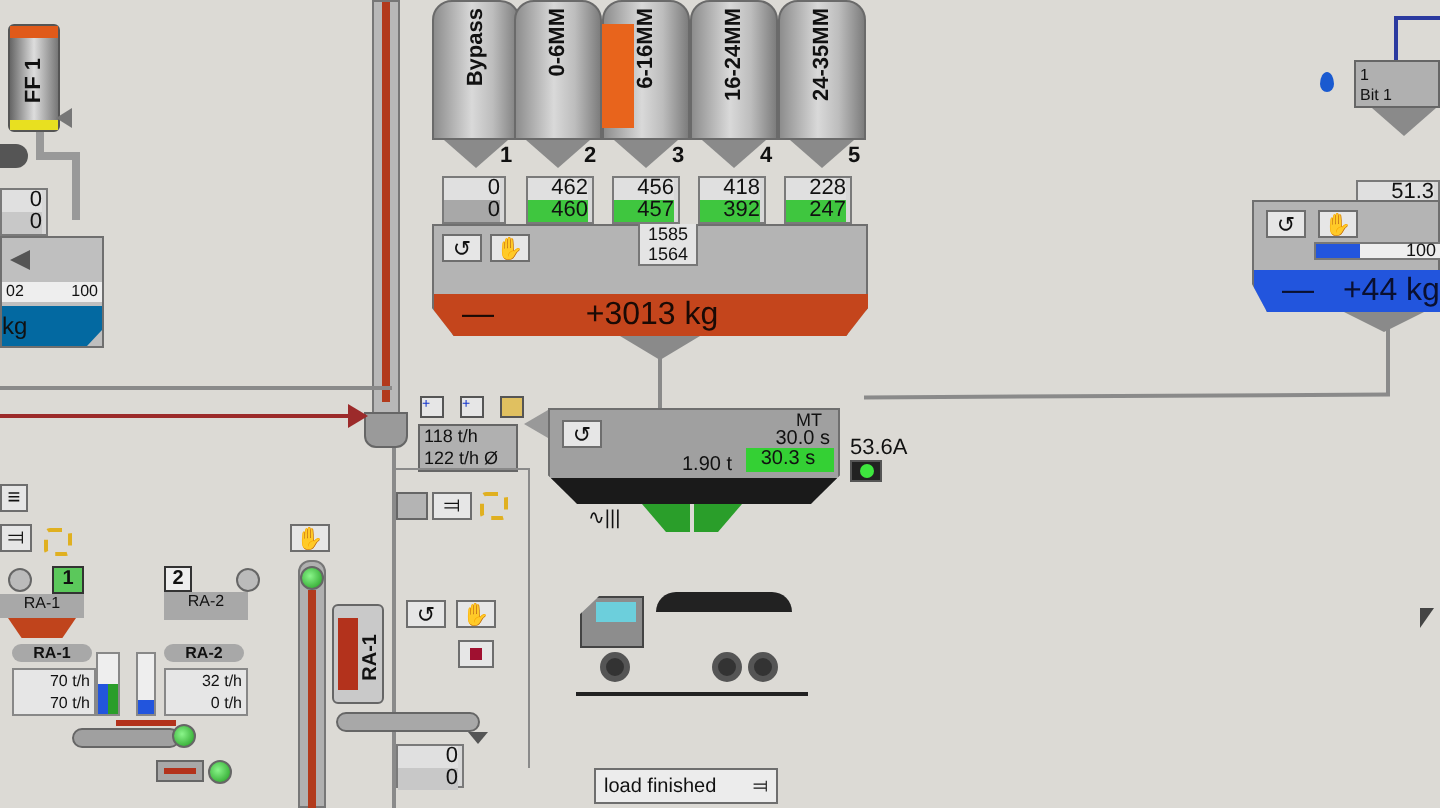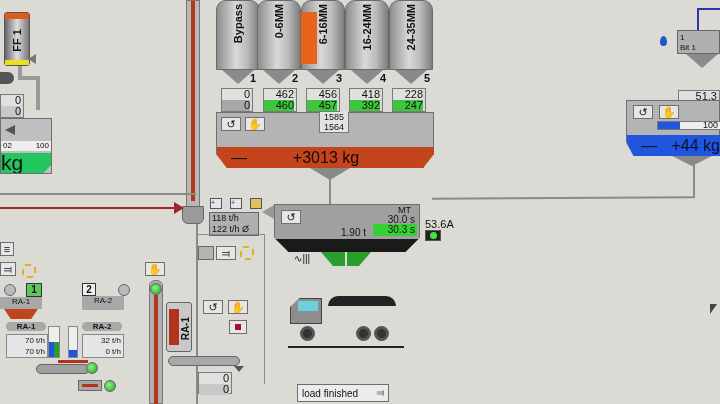--- a/index.html
+++ b/index.html
@@ -49,21 +49,21 @@
   <div class="top">0</div>
   <div class="top" style="background:#c8c8c8">0</div>
 </div>
 
 <div class="abs panel" style="left:0;top:118px;width:52px;height:56px;background:#bfbfbf">
   <div class="abs" style="left:4px;top:6px;width:0;height:0;border-top:5px solid transparent;border-bottom:5px solid transparent;border-right:10px solid #555"></div>
   <div class="abs" style="left:0;top:22px;width:50px;height:10px;background:#eee;font-size:8px;display:flex;justify-content:space-between;padding:0 2px">
     <span>02</span>
     <span>100</span>
   </div>
-  <div class="abs" style="left:0;top:34px;width:50px;height:20px;background:#22c55e;font-size:21px;line-height:20px;padding-left:0;clip-path:polygon(0 0,100% 0,100% 60%,85% 100%,0 100%)">
+  <div class="abs" style="left:0;top:34px;width:50px;height:20px;background:#0369a1;font-size:12px;line-height:20px;padding-left:0;clip-path:polygon(0 0,100% 0,100% 60%,85% 100%,0 100%)">
     <span>kg</span>
   </div>
 </div>
 
 <div class="abs" style="left:216px;top:0;width:44px;height:70px">
   <div class="silo" style="position:absolute;inset:0"></div>
   <div class="vlabel">
       <span>Bypass</span>
     </div>
 </div>
@@ -176,21 +176,21 @@
   <div>118 t/h</div>
   <div>122 t/h Ø</div>
 </div>
 
 <div class="abs" style="left:262px;top:205px;width:0;height:0;border-top:7px solid transparent;border-bottom:7px solid transparent;border-right:12px solid #999"></div>
 <div class="abs panel" style="left:274px;top:204px;width:146px;height:48px;background:#a0a0a0;clip-path:polygon(0 0,100% 0,100% 70%,90% 100%,10% 100%,0 70%)">
   <div class="abs btn" style="left:6px;top:5px;width:20px;height:14px">↺</div>
   <div class="abs" style="right:8px;top:0;font-size:9px">MT</div>
   <div class="abs" style="right:4px;top:9px;font-size:10px">30.0 s</div>
   <div class="abs" style="left:66px;top:22px;font-size:10px">1.90 t</div>
-  <div class="abs" style="right:2px;top:19px;width:44px;height:12px;background:#34d034;font-size:10px;text-align:right;padding-right:2px">30.3 s</div>
+  <div class="abs" style="right:2px;top:19px;width:44px;height:12px;background:#34d034;font-size:10px;text-align:center;padding-right:2px">30.3 s</div>
   <div class="abs" style="left:0;top:34px;width:146px;height:14px;background:#1a1a1a"></div>
 </div>
 <div class="abs" style="left:425px;top:218px;font-size:11px">53.6A</div>
 <div class="abs" style="left:425px;top:230px;width:16px;height:11px;background:#222;border:1px solid #555;display:flex;align-items:center;justify-content:center">
   <div style="width:7px;height:7px;border-radius:50%;background:#3ee63e"></div>
 </div>
 
 <div class="abs" style="left:321px;top:252px;width:0;height:0;border-left:12px solid transparent;border-right:12px solid #2a9e2a;border-top:14px solid #2a9e2a"></div>
 <div class="abs" style="left:347px;top:252px;width:0;height:0;border-left:12px solid #2a9e2a;border-right:12px solid transparent;border-top:14px solid #2a9e2a"></div>
 <div class="abs" style="left:294px;top:253px;font-size:10px">∿|||</div>

